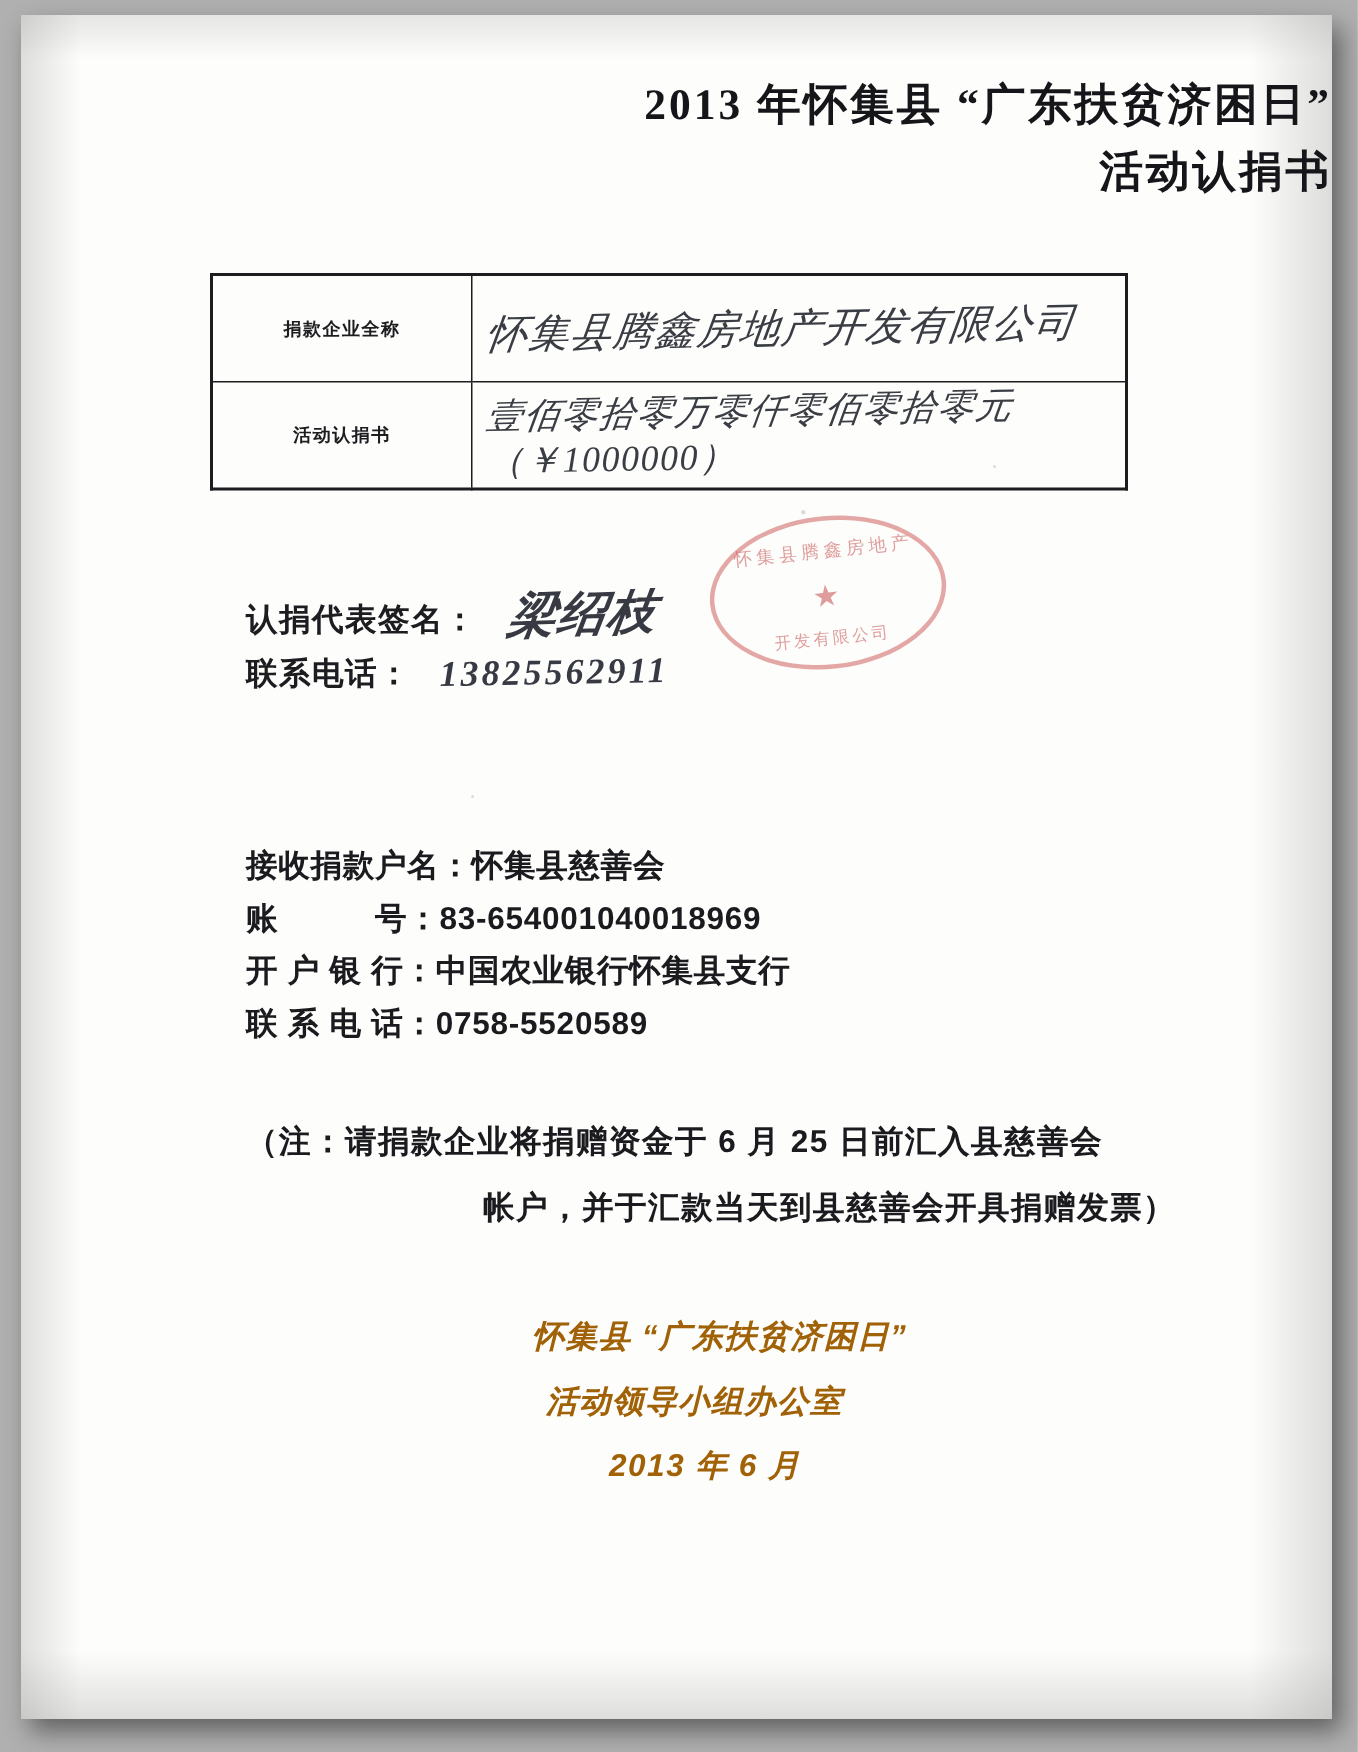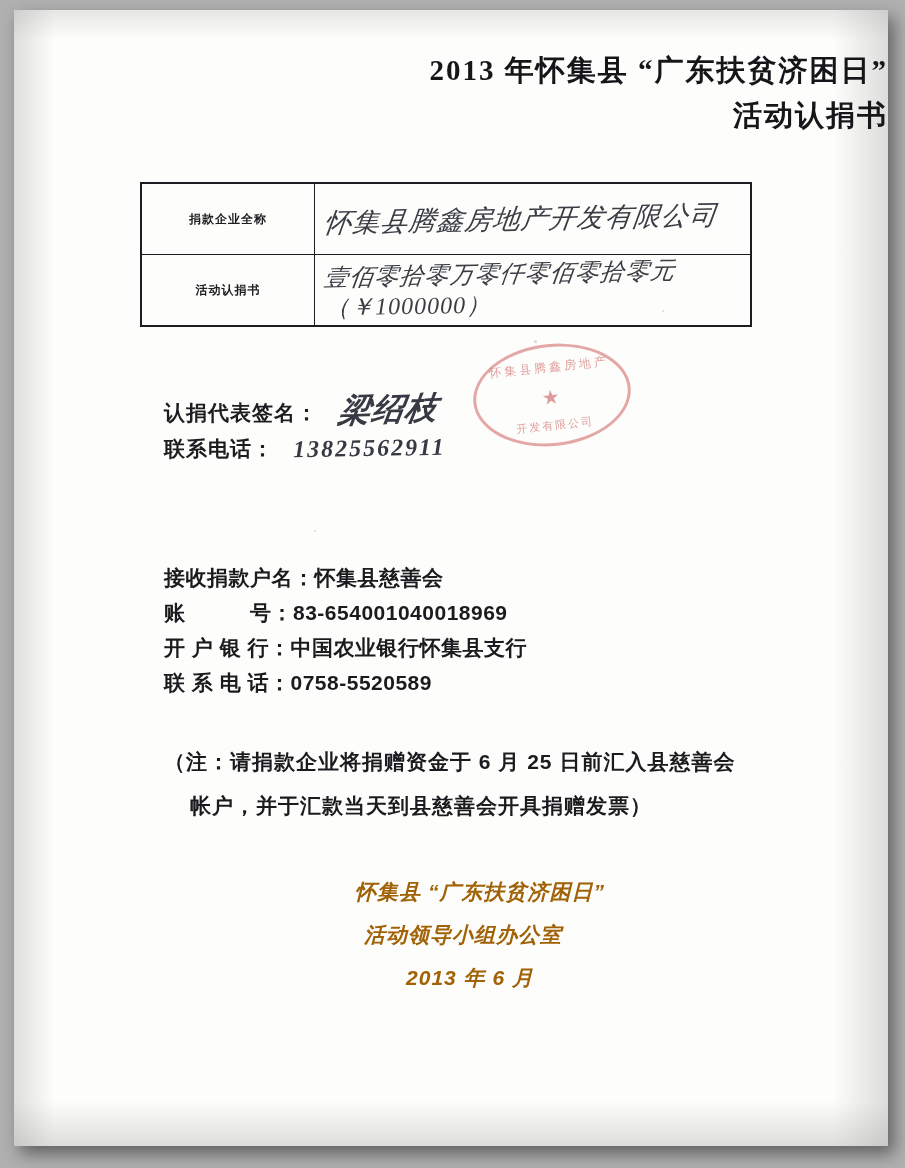--- a/index.html
+++ b/index.html
@@ -206,21 +206,21 @@
     left: 150px;
     top: 730px;
     width: 620px;
     font-family: "Liberation Sans", sans-serif;
     font-weight: bold;
     font-size: 21px;
     color: #1b1b1f;
     line-height: 44px;
     letter-spacing: 1px;
   }
-  .note-line.l2 { padding-left: 26px; }
+  .note-line.l2 { padding-left: 26px; text-align: right; }
 
   
   .footer-block {
     position: absolute;
     left: 0;
     right: 0;
     top: 860px;
     text-align: center;
     font-family: "Liberation Sans", sans-serif;
     font-weight: bold;

